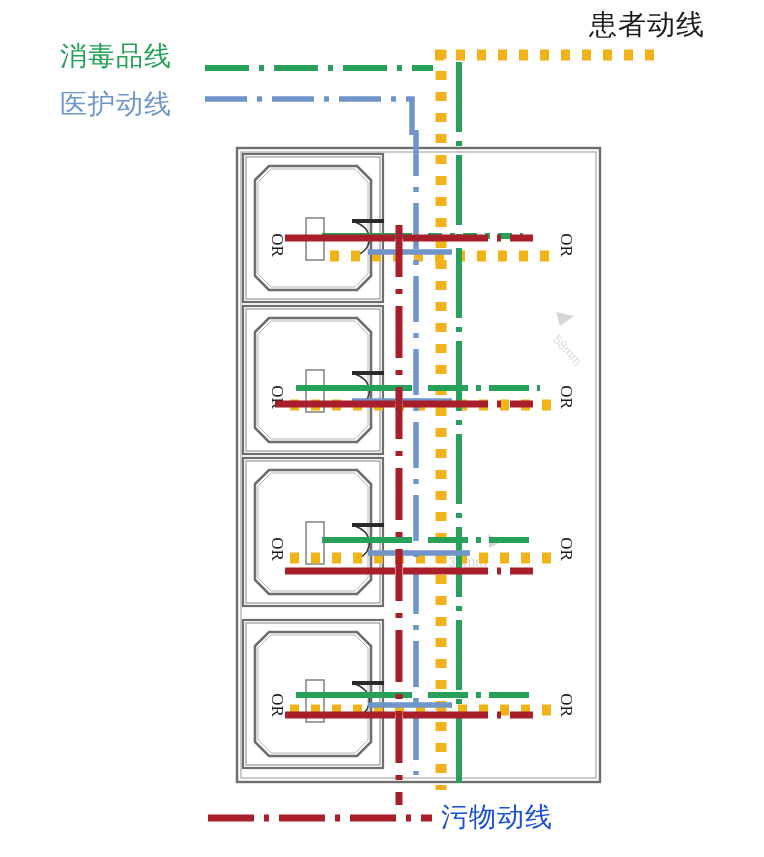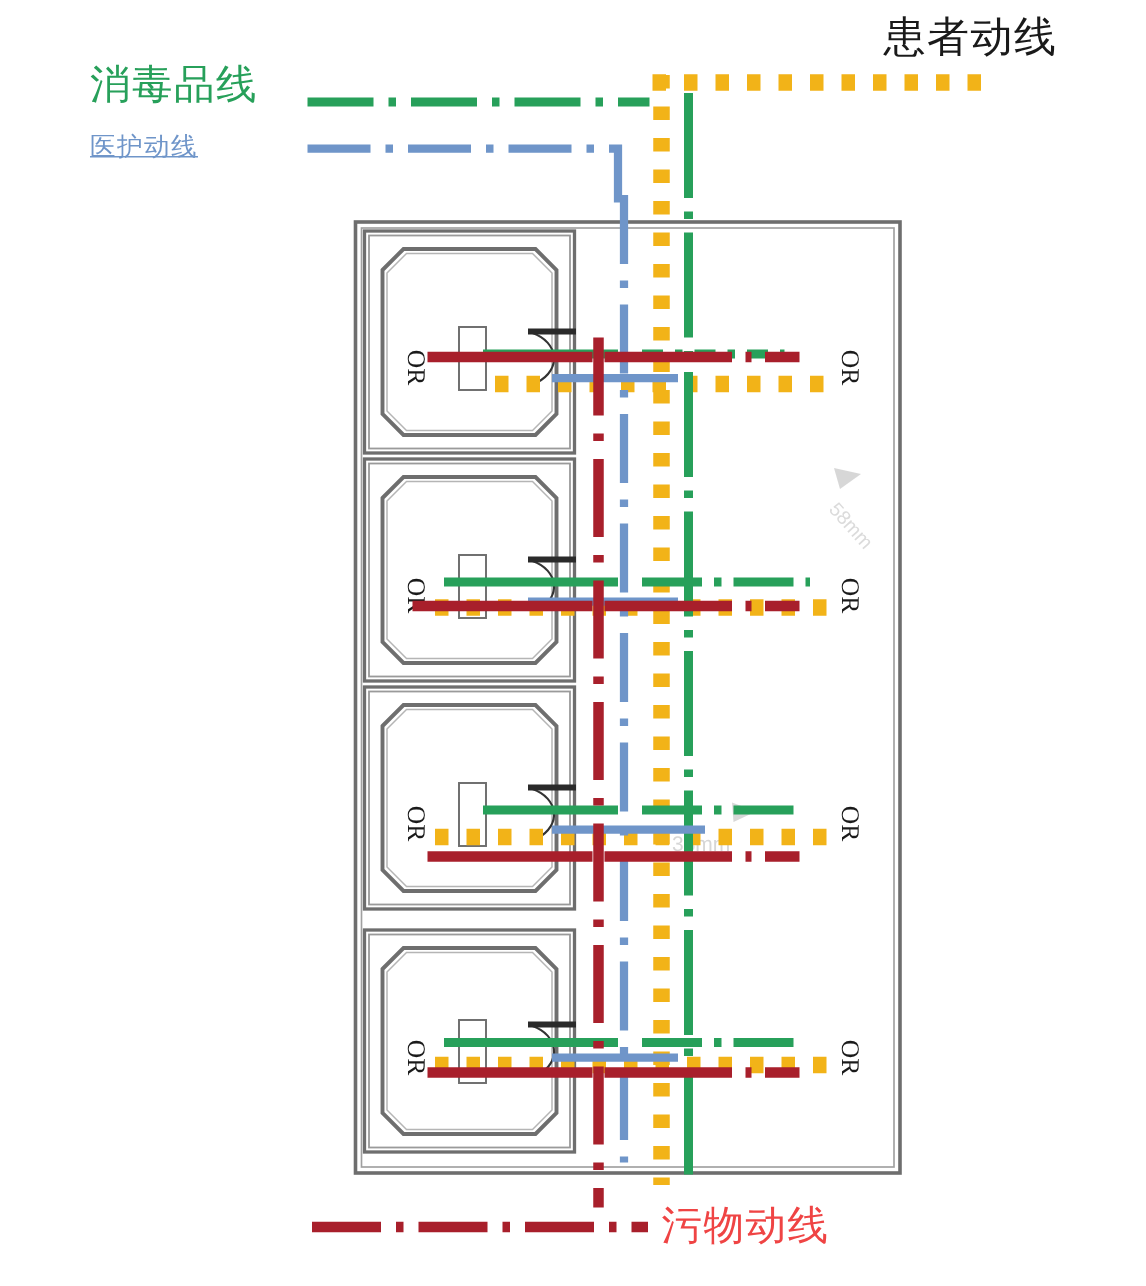--- a/index.html
+++ b/index.html
@@ -3,22 +3,22 @@
 <meta charset="utf-8">
 <title>OR Flow Diagram</title>
 <style>
   html,body{margin:0;padding:0;background:#ffffff;}
   body{width:764px;height:857px;position:relative;overflow:hidden;
        font-family:"Liberation Serif","DejaVu Serif",serif;}
   #stage{position:absolute;left:0;top:0;width:764px;height:857px;}
   .lbl{position:absolute;white-space:nowrap;font-weight:400;}
   #lbl-patient{left:589px;top:6px;font-size:28px;color:#1a1a1a;letter-spacing:1px;}
   #lbl-disinfect{left:60px;top:28px;font-size:27px;color:#27a05a;letter-spacing:1px;margin-top:10px;}
-  #lbl-staff{left:60px;top:86px;font-size:17px;color:#6f95c9;letter-spacing:1px;text-decoration:underline;}
-  #lbl-waste{left:441px;top:799px;font-size:27px;color:#ef4444;letter-spacing:1px;}
+  #lbl-staff{left:60px;top:86px;font-size:27px;color:#6f95c9;letter-spacing:1px;}
+  #lbl-waste{left:441px;top:799px;font-size:27px;color:#1d4ed8;letter-spacing:1px;}
   svg{position:absolute;left:0;top:0;}
 </style>
 </head>
 <body>
 
 <div id="stage">
 
   <div class="lbl" id="lbl-patient">患者动线</div>
   <div class="lbl" id="lbl-disinfect">消毒品线</div>
   <div class="lbl" id="lbl-staff">医护动线</div>

